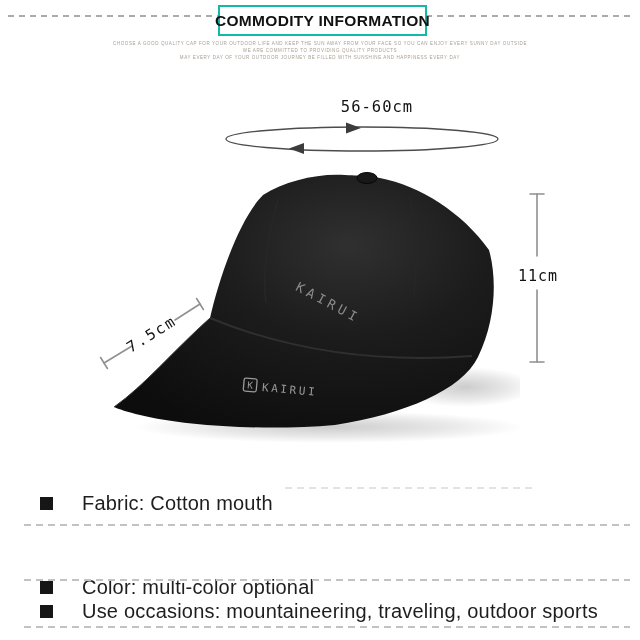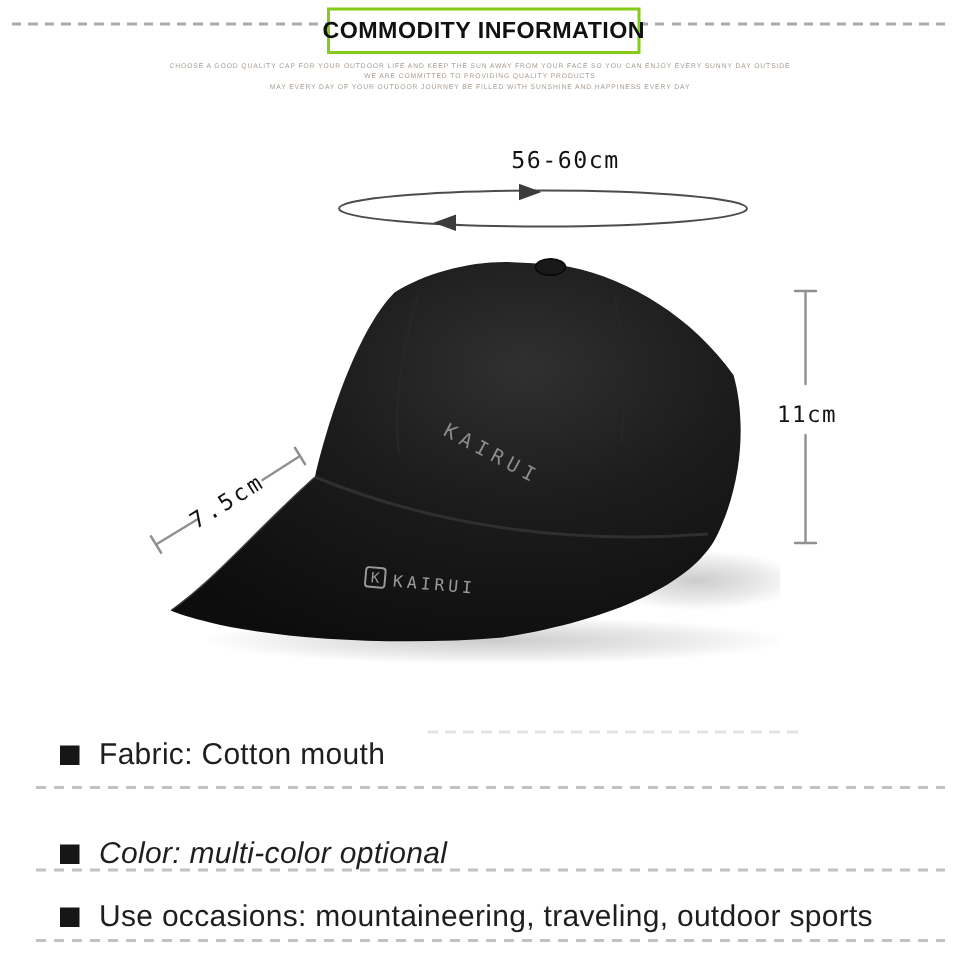--- a/index.html
+++ b/index.html
@@ -3,38 +3,38 @@
 <meta charset="utf-8">
 <style>
   html,body{margin:0;padding:0;background:#ffffff;}
   #page{position:relative;width:640px;height:640px;background:#ffffff;overflow:hidden;
         font-family:"Liberation Sans",sans-serif;}
 
   
   .top-dash{position:absolute;top:15px;left:8px;right:8px;height:1.5px;
     background:repeating-linear-gradient(to right,#ababab 0 6px,transparent 6px 11px);}
   .title-box{position:absolute;left:218px;top:5px;width:205px;height:27px;
-    background:#ffffff;border:2px solid #84cc16;display:flex;align-items:center;justify-content:center;z-index:2;}
+    background:#ffffff;border:2px solid #14b8a6;display:flex;align-items:center;justify-content:center;z-index:2;}
   .title-box span{font-size:15.5px;font-weight:bold;letter-spacing:.3px;color:#111;white-space:nowrap;}
 
   
   .fineprint{position:absolute;top:40px;left:0;width:640px;text-align:center;z-index:1;}
   .fp-scale{width:1280px;margin-left:-320px;transform:scale(.5);transform-origin:50% 0;
     font-size:9px;line-height:14px;letter-spacing:1.2px;color:#a79c92;}
 
   
   .ellipse-svg{position:absolute;left:215px;top:88px;width:300px;height:75px;}
   .cap-svg{position:absolute;left:80px;top:155px;width:440px;height:300px;}
   .height-svg{position:absolute;left:505px;top:180px;width:70px;height:195px;}
 
   .mono-label{font-family:"DejaVu Sans Mono",monospace;fill:#121212;}
   .dim-stroke{stroke:#909090;stroke-width:1.6;fill:none;stroke-linecap:round;}
 
   
-  .spec-row{position:absolute;left:40px;display:flex;align-items:center;height:26px;}
+  .spec-row{position:absolute;left:40px;display:flex;align-items:center;height:26px;gap:16px;}
   .spec-bullet{width:13px;height:13px;background:#161616;margin-right:13px;flex:none;}
   .spec-text{font-size:20px;color:#1e1e1e;letter-spacing:.2px;white-space:nowrap;}
   .sep{position:absolute;left:24px;right:10px;height:1.5px;
     background:repeating-linear-gradient(to right,#c2c2c2 0 7px,transparent 7px 12px);}
   .sep-faint{position:absolute;top:487px;left:285px;width:250px;height:1.5px;opacity:.45;
     background:repeating-linear-gradient(to right,#c2c2c2 0 7px,transparent 7px 12px);}
 </style>
 </head>
 <body>
 
@@ -121,21 +121,21 @@
   </svg>
 
   <div class="sep-faint"></div>
 
   <div class="spec-row" style="top:490px;">
     <span class="spec-bullet"></span>
     <span class="spec-text">Fabric: Cotton mouth</span>
   </div>
   <div class="sep" style="top:524px;"></div>
 
-  <div class="spec-row" style="top:556px;font-style:italic;">
+  <div class="spec-row" style="top:574px;">
     <span class="spec-bullet"></span>
     <span class="spec-text">Color: multi-color optional</span>
   </div>
   <div class="sep" style="top:579px;"></div>
 
   <div class="spec-row" style="top:598px;justify-content:flex-end;">
     <span class="spec-bullet"></span>
     <span class="spec-text">Use occasions: mountaineering, traveling, outdoor sports</span>
   </div>
   <div class="sep" style="top:626px;"></div>

